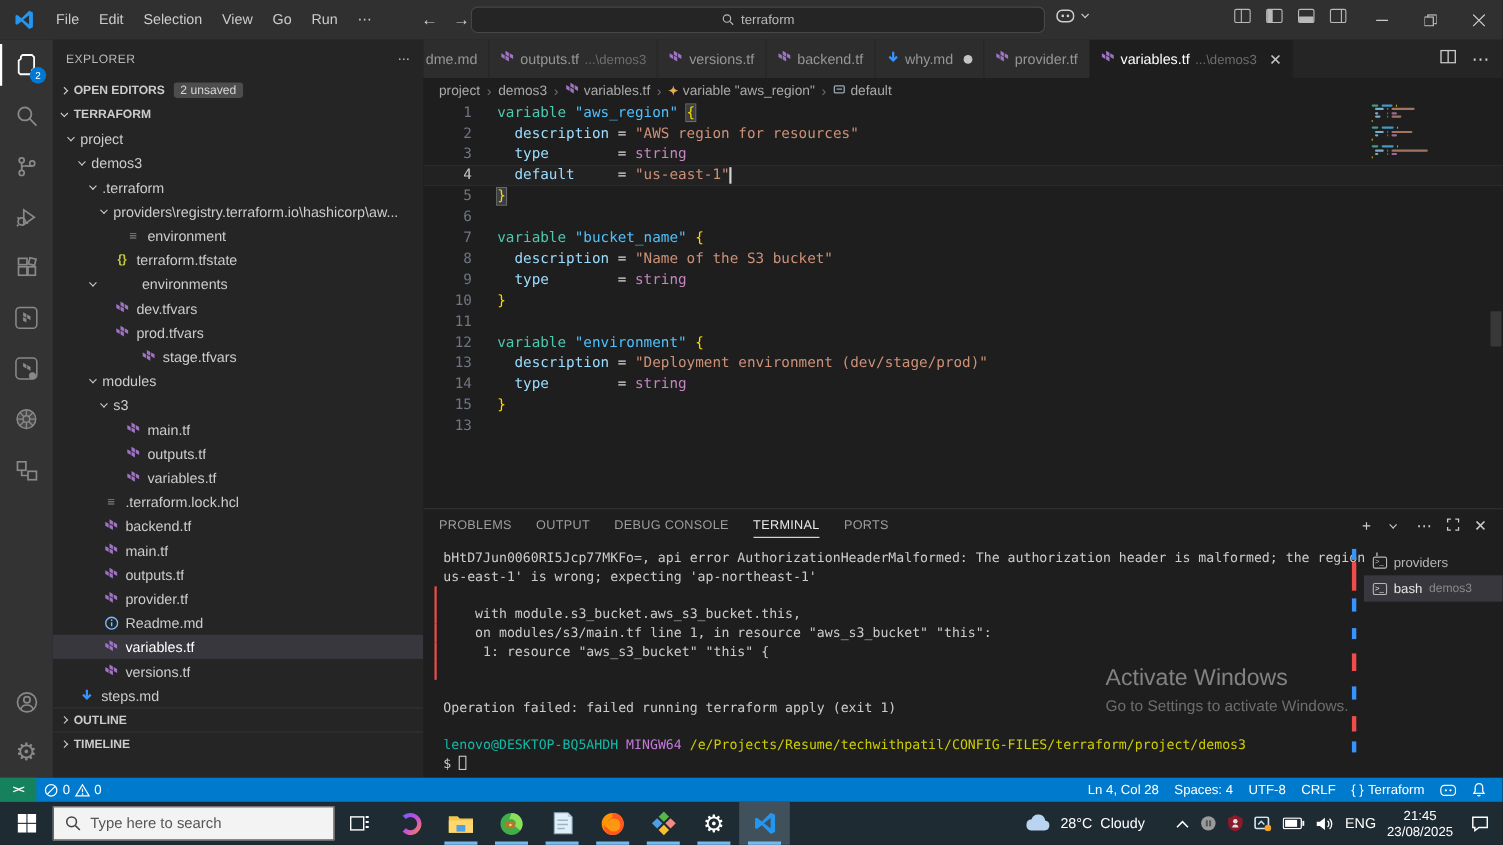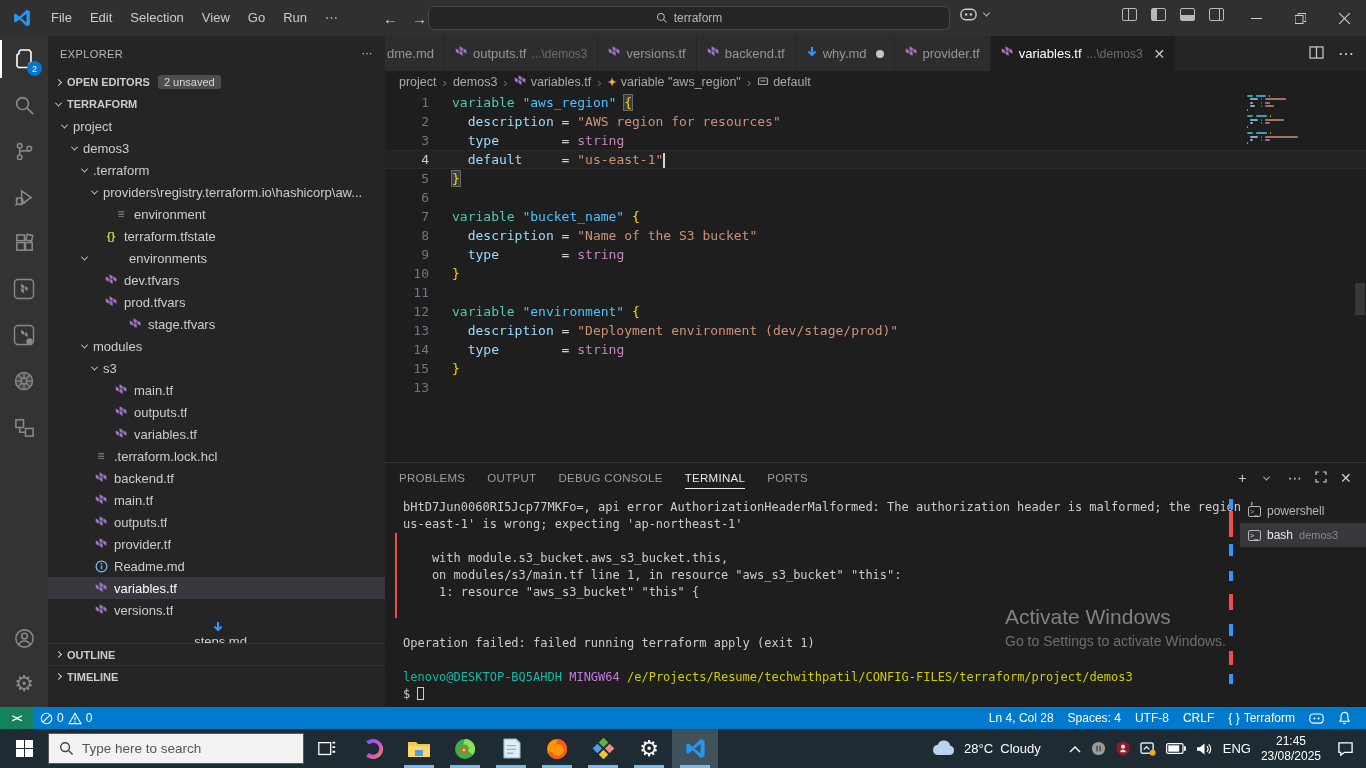--- a/index.html
+++ b/index.html
@@ -516,21 +516,21 @@
             <g fill="#A074C4">
               <path d="M5.6 0.8l3.8 2.2v4.4L5.6 5.2z"></path>
               <path d="M10.3 3.5l3.8 2.2v4.4l-3.8-2.2z"></path>
               <path d="M5.6 6.2l3.8 2.2v4.4L5.6 10.6z"></path>
               <path d="M0.9 3.5l3.8 2.2v4.4L0.9 7.9z"></path>
             </g>
           </svg>
         </span>
         <span class="tree-label">versions.tf</span>
       </div>
-      <div class="tree-row" style="padding-left: 8px; flex-direction: column;">
+      <div class="tree-row" style="padding-left: 8px;">
         <span style="width: 15px; flex: 0 0 auto;"></span>
         <span class="ficon">
           <svg width="12" height="13" viewBox="0 0 12 13">
             <path d="M6 1v7M2.5 5.5 6 9l3.5-3.5" fill="none" stroke="#3794ff" stroke-width="2"></path>
           </svg>
         </span>
         <span class="tree-label">steps.md</span>
       </div>
     </div>
   <div id="bottom-sections">
@@ -794,21 +794,21 @@
       <div style="background: rgb(55, 148, 255); top: 45px; height: 12px;"></div>
       <div style="background: rgb(55, 148, 255); top: 72px; height: 10px;"></div>
       <div style="background: rgb(241, 76, 76); top: 95px; height: 16px;"></div>
       <div style="background: rgb(55, 148, 255); top: 125px; height: 12px;"></div>
       <div style="background: rgb(241, 76, 76); top: 152px; height: 14px;"></div>
       <div style="background: rgb(55, 148, 255); top: 175px; height: 10px;"></div>
     </div>
   <div id="term-side">
       <div class="tside-row">
         <span class="term-icon">&gt;_</span>
-        <span>powershell</span>
+        <span>providers</span>
       </div>
       <div class="tside-row active">
         <span class="term-icon">&gt;_</span>
         <span>bash</span>
         <span class="detail">demos3</span>
       </div>
     </div>
   <div id="watermark">
     <div class="l1">Activate Windows</div>
     <div class="l2">Go to Settings to activate Windows.</div>

